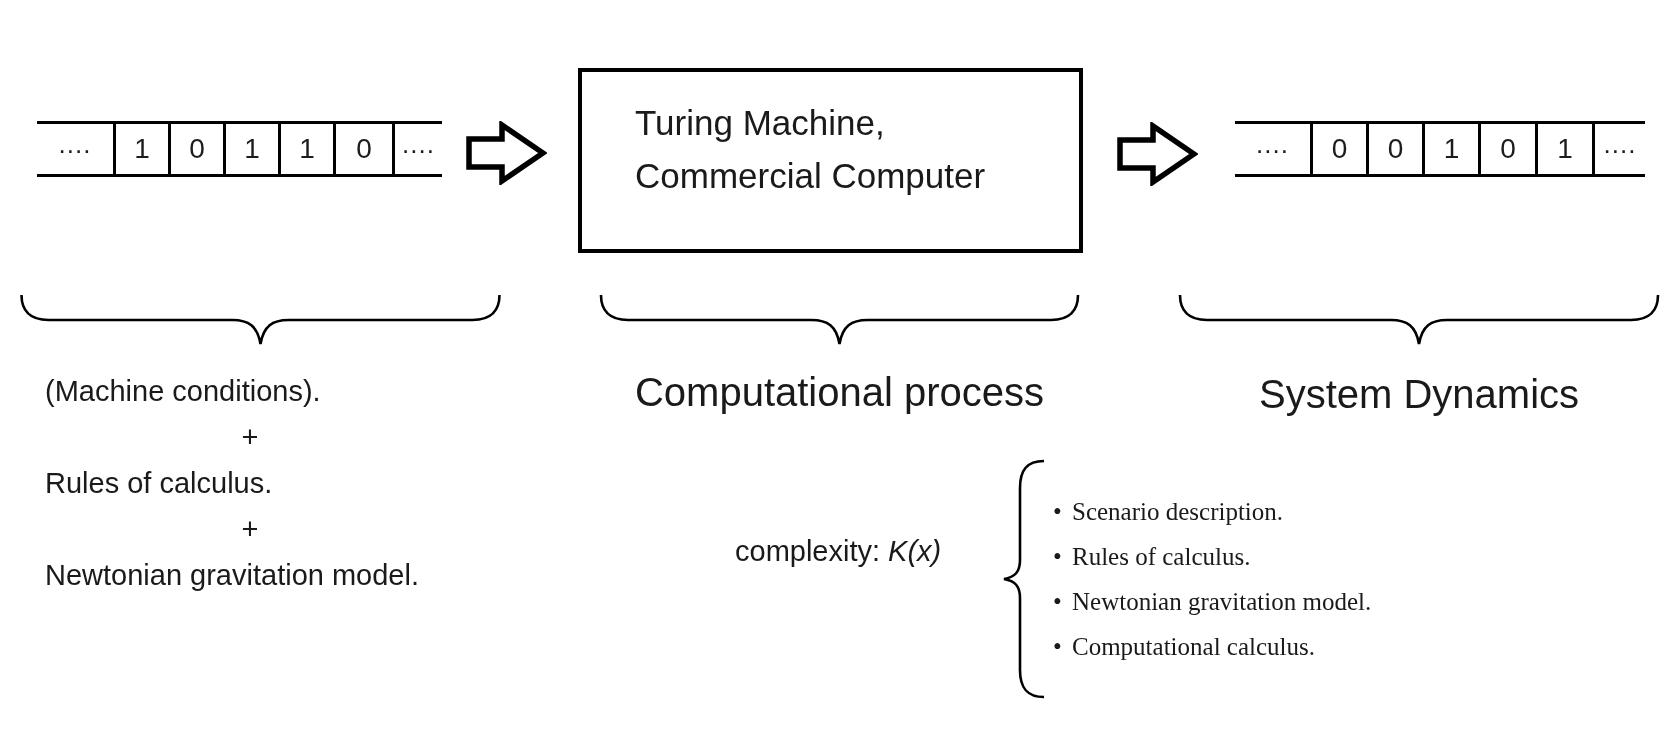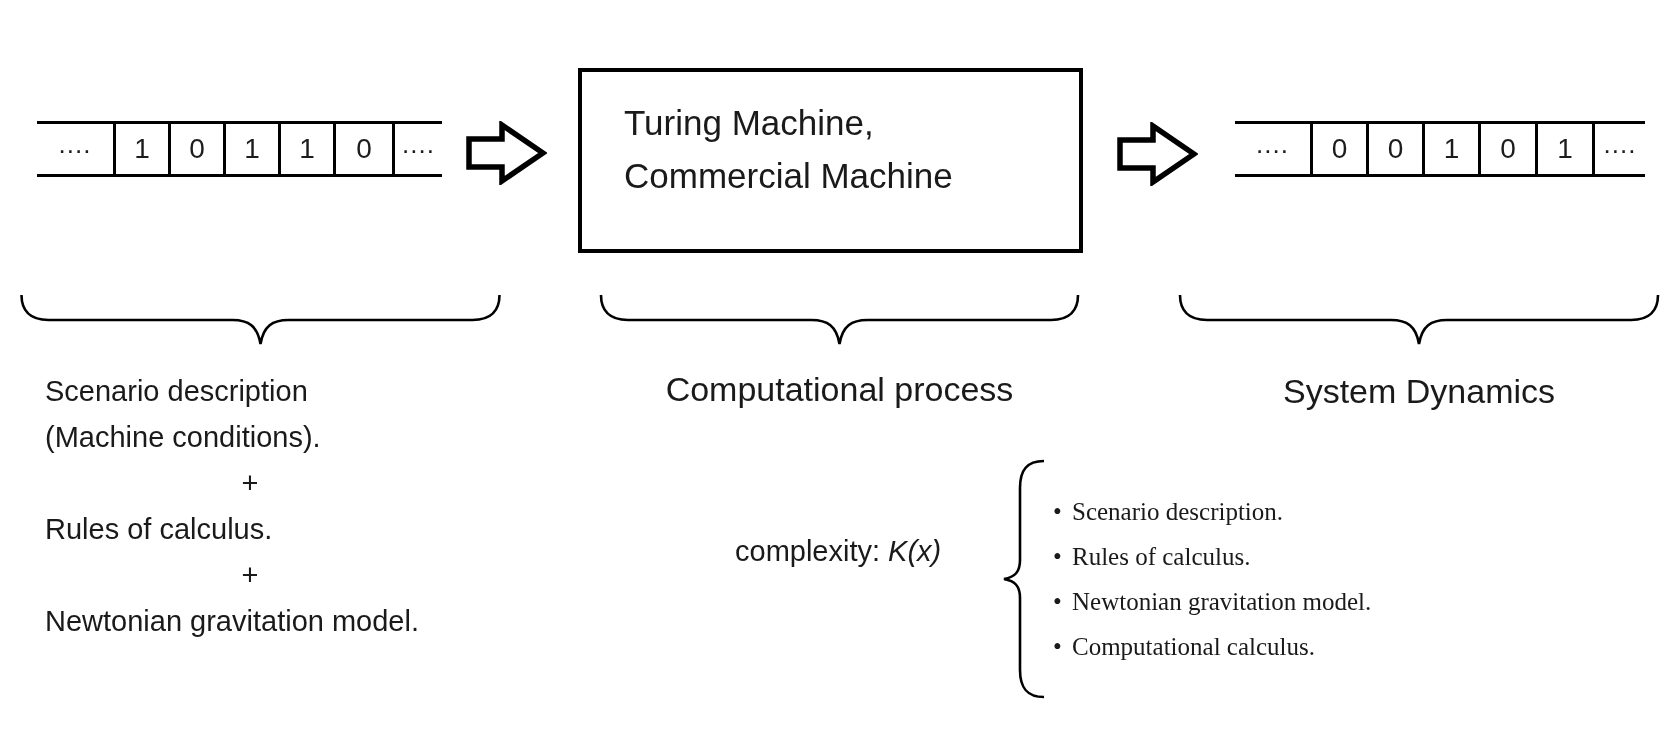--- a/index.html
+++ b/index.html
@@ -8,23 +8,23 @@
     font-family:"Liberation Sans",sans-serif;color:#1a1a1a;overflow:hidden;
   }
   .abs{position:absolute;}
   
   .tape{display:flex;box-sizing:border-box;border-top:3px solid #000;border-bottom:3px solid #000;height:56px;}
   .tape .cell{display:flex;align-items:center;justify-content:center;font-size:28px;color:#1c1c1c;box-sizing:border-box;}
   .tape .cell + .cell{border-left:3px solid #000;}
   .tape .dots{font-size:26px;letter-spacing:1px;padding-bottom:10px;}
   
   .proc-box{box-sizing:border-box;border:4px solid #000;background:#fff;}
-  .proc-box .inner{padding:24px 0 0 42px;font-size:35px;line-height:53px;color:#1a1a1a;white-space:nowrap;}
+  .proc-box .inner{padding:24px 0 0 53px;font-size:35px;line-height:53px;color:#1a1a1a;white-space:nowrap;}
   
-  .lbl{font-size:34px;color:#1a1a1a;white-space:nowrap;}
+  .lbl{font-size:40px;color:#1a1a1a;white-space:nowrap;}
   .lbl-center{text-align:center;}
   .stack{font-size:29px;line-height:46px;color:#1a1a1a;white-space:nowrap;}
   .stack .plus{text-align:center;width:410px;}
   .complexity{font-size:29px;line-height:46px;white-space:nowrap;}
   .complexity .math{font-style:italic;}
   .bullets{font-size:25px;line-height:45px;white-space:nowrap;font-family:Liberation Serif, serif;}
   .bullets .dot{display:inline-block;width:19px;}
   svg{display:block;}
 </style>
 </head>
@@ -42,21 +42,21 @@
     <div class="cell dots" style="width:50px;">....</div>
   </div>
 
   <svg class="abs" style="left:465px;top:121px;" width="82" height="64" viewBox="0 0 82 64">
     <path d="M 4,18 L 37,18 L 37,4 L 78,32 L 37,60 L 37,46 L 4,46 Z" fill="#ffffff" stroke="#000000" stroke-width="5.5" stroke-linejoin="miter"></path>
   </svg>
 
   <div class="proc-box abs" style="left:578px;top:68px;width:505px;height:185px;">
     <div class="inner">
       <div>Turing Machine,</div>
-      <div>Commercial Machine</div>
+      <div>Commercial Computer</div>
     </div>
   </div>
 
   <svg class="abs" style="left:1116px;top:122px;" width="82" height="64" viewBox="0 0 82 64">
     <path d="M 4,18 L 37,18 L 37,4 L 78,32 L 37,60 L 37,46 L 4,46 Z" fill="#ffffff" stroke="#000000" stroke-width="5.5" stroke-linejoin="miter"></path>
   </svg>
 
   <div class="tape abs" style="left:1235px;top:121px;width:410px;">
     <div class="cell dots" style="width:75px;">....</div>
     <div class="cell" style="width:56px;">0</div>
@@ -71,21 +71,20 @@
     <path d="M 3,3 C 3,18 11,28 30,28 L 214,28 C 230,28 239,34 242,52 C 245,34 254,28 270,28 L 454,28 C 473,28 481,18 481,3" fill="none" stroke="#000000" stroke-width="2.6"></path>
   </svg>
   <svg class="abs" style="left:598px;top:292px;" width="483" height="58" viewBox="0 0 484 58">
     <path d="M 3,3 C 3,18 11,28 30,28 L 214,28 C 230,28 239,34 242,52 C 245,34 254,28 270,28 L 454,28 C 473,28 481,18 481,3" fill="none" stroke="#000000" stroke-width="2.6"></path>
   </svg>
   <svg class="abs" style="left:1177px;top:292px;" width="484" height="58" viewBox="0 0 484 58">
     <path d="M 3,3 C 3,18 11,28 30,28 L 214,28 C 230,28 239,34 242,52 C 245,34 254,28 270,28 L 454,28 C 473,28 481,18 481,3" fill="none" stroke="#000000" stroke-width="2.6"></path>
   </svg>
 
   <div class="stack abs" style="left:45px;top:368px;">
-    <div>Scenario description</div>
     <div>(Machine conditions).</div>
     <div class="plus">+</div>
     <div>Rules of calculus.</div>
     <div class="plus">+</div>
     <div>Newtonian gravitation model.</div>
   </div>
 
   <div class="lbl lbl-center abs" style="left:598px;top:370px;width:483px;">Computational process</div>
 
   <div class="lbl lbl-center abs" style="left:1177px;top:372px;width:484px;text-align:center;">System Dynamics</div>

